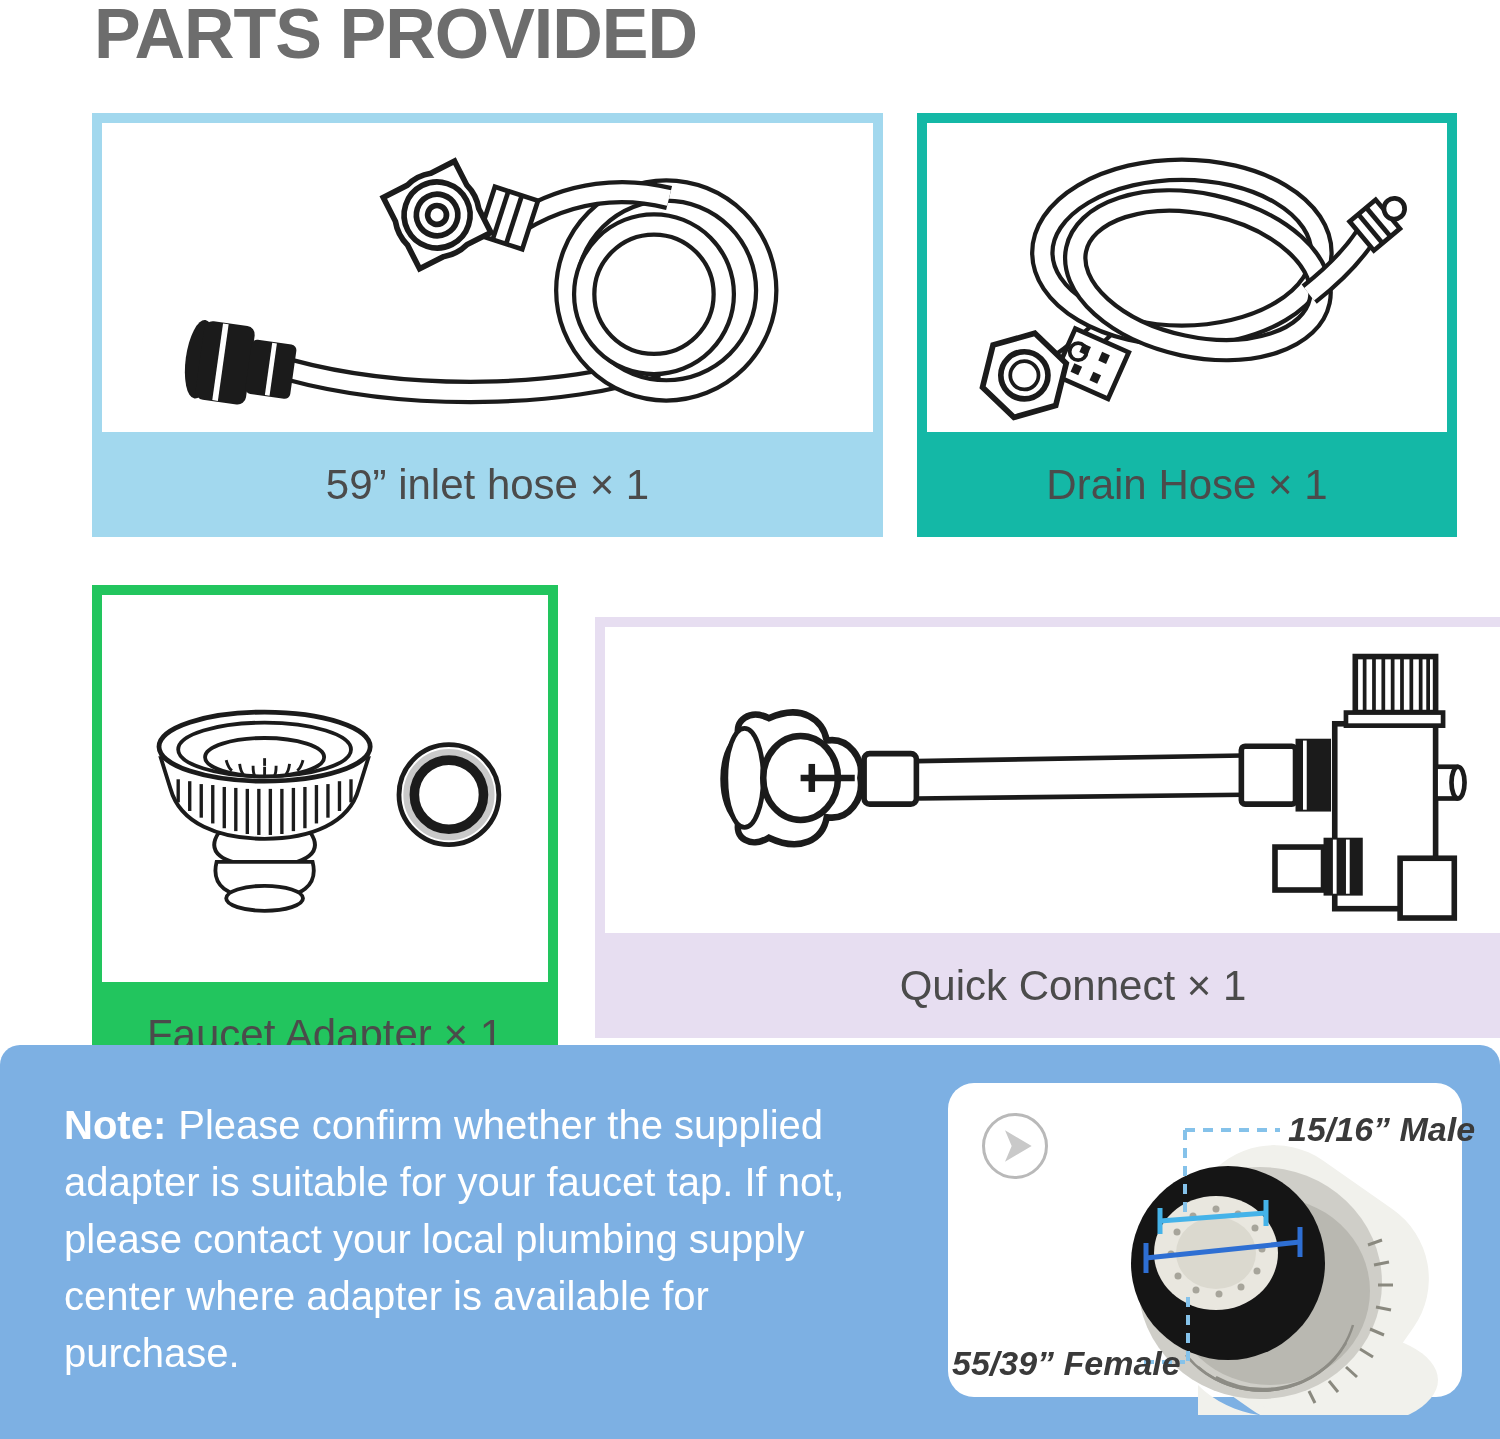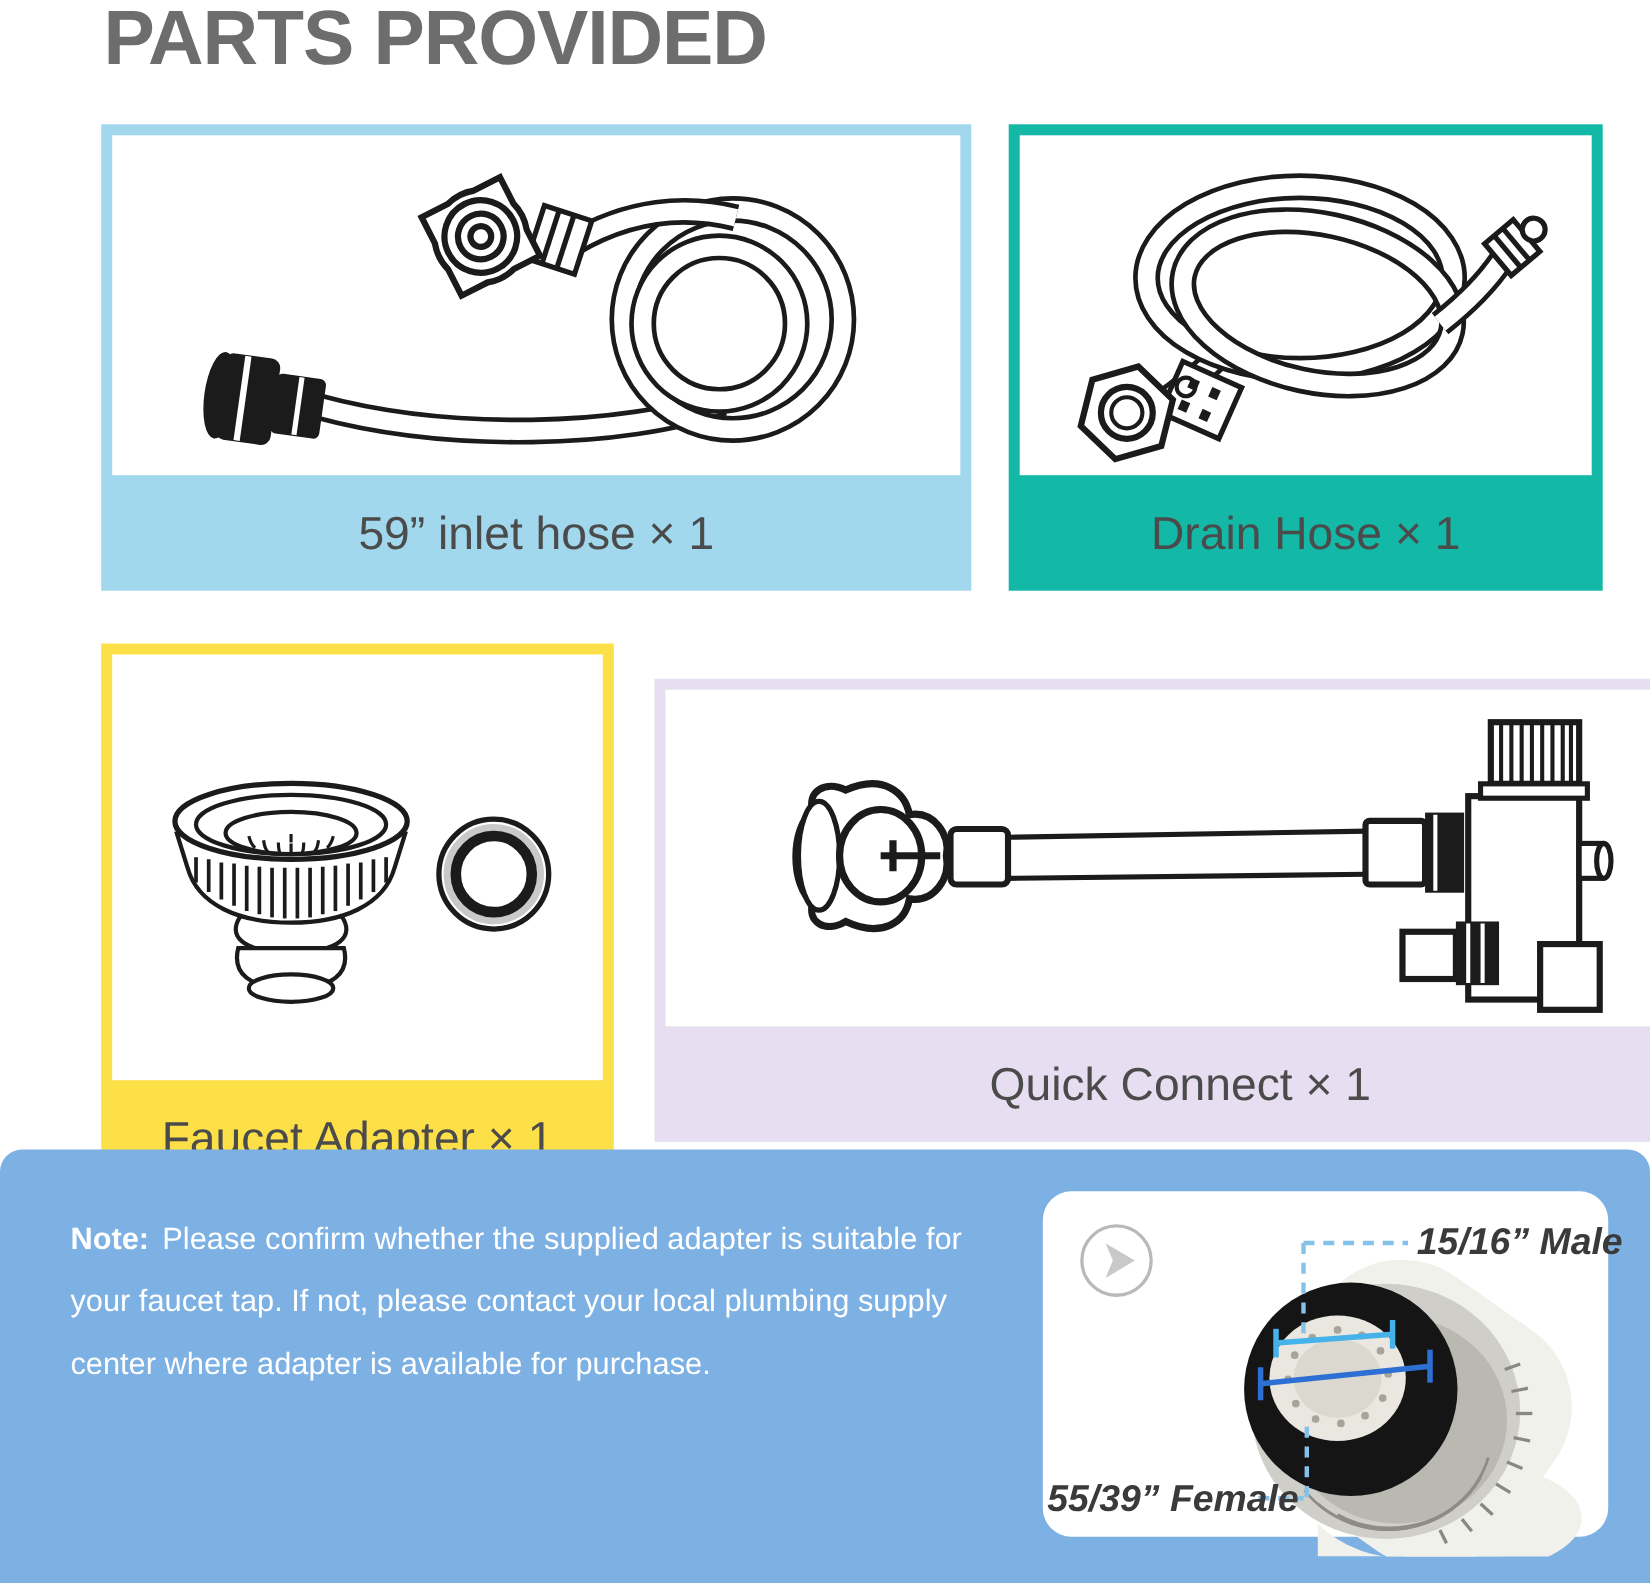--- a/index.html
+++ b/index.html
@@ -18,30 +18,30 @@
     display:flex; align-items:center; justify-content:center; overflow:hidden;
   }
   .part-card .img-area svg { width:96%; height:94%; }
   .part-card .band {
     height:105px; display:flex; align-items:center; justify-content:center;
   }
   .part-card .band .lbl { font-size:42px; color:#4b4b4b; }
 
   .card-inlet   { left:72px;  top:113px; width:791px; height:424px; background:#a2d8ee; }
   .card-drain   { left:897px; top:113px; width:540px; height:424px; background:#14b8a6; }
-  .card-faucet  { left:72px;  top:585px; width:466px; height:502px; background:#fde047; }
+  .card-faucet  { left:72px;  top:585px; width:466px; height:502px; background:#22c55e; }
   .card-quick   { left:575px; top:617px; width:956px; height:421px; background:#e7def1; }
 
   .note-section {
     position:absolute; left:0; top:1045px; width:1500px; height:394px;
     background:#7db0e3; border-radius:20px 20px 0 0; overflow:hidden;
   }
   .note-text {
     position:absolute; left:64px; top:52px; width:820px;
-    font-size:28px; line-height:57px; color:#ffffff;
+    font-size:40px; line-height:57px; color:#ffffff;
   }
   .note-text b { font-weight:bold; margin-right:12px; }
 
   .info-card {
     position:absolute; left:948px; top:38px; width:514px; height:314px;
     background:#ffffff; border-radius:26px;
   }
   .adapter-photo { position:absolute; left:948px; top:40px; width:532px; height:330px; }
   .play-button {
     position:absolute; left:982px; top:68px; width:66px; height:66px;

